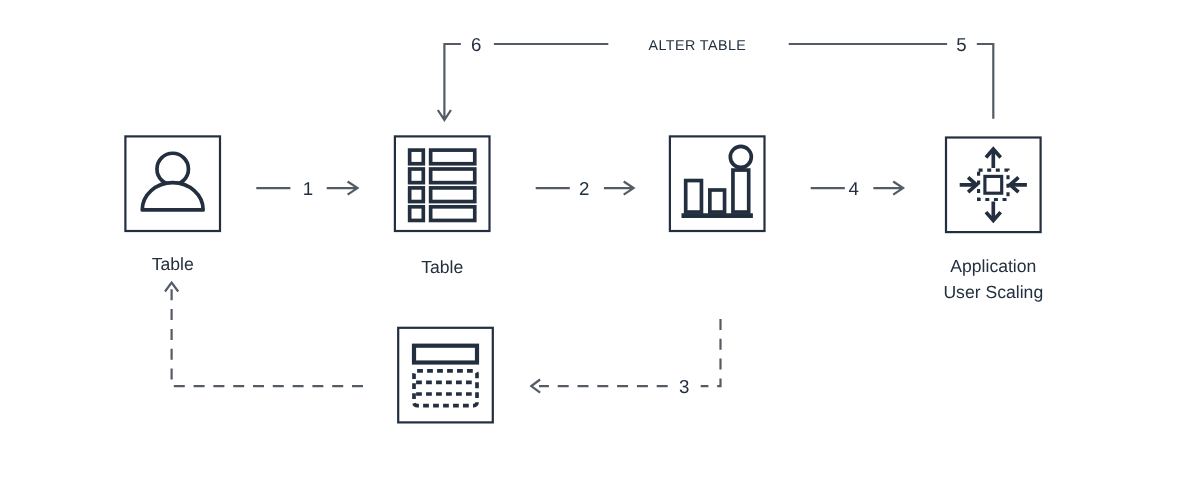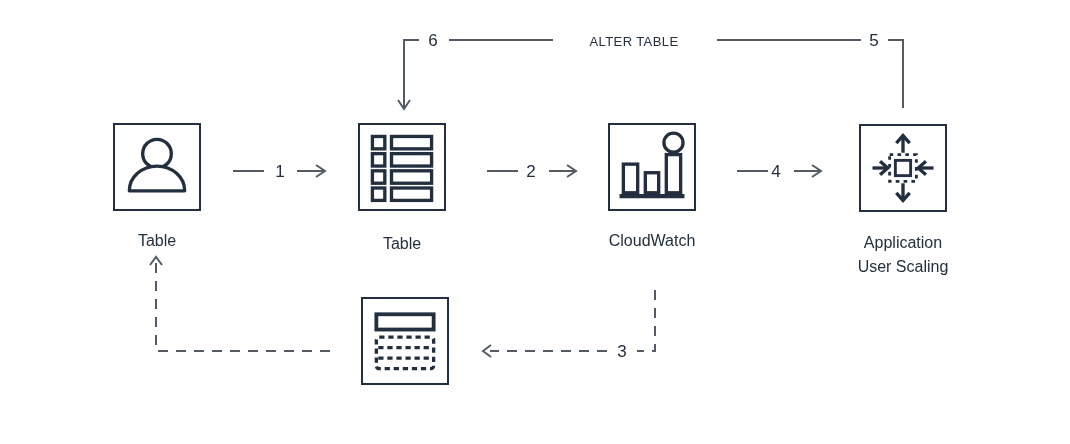--- a/index.html
+++ b/index.html
@@ -85,21 +85,20 @@
   <div class="node" style="left:608px; top:123px;">
     <svg class="icon" width="84" height="84" viewBox="0 0 88 88">
       <path d="M10 74.5 H78" stroke-width="4.5"></path>
       <rect x="14" y="41" width="15" height="30" stroke-width="3.5"></rect>
       <rect x="37" y="50" width="14" height="21" stroke-width="3.5"></rect>
       <rect x="59" y="31" width="15" height="40" stroke-width="3.5"></rect>
       <circle cx="66.5" cy="18.5" r="10" stroke-width="3.5" fill="#fff"></circle>
     </svg>
   </div>
   <div class="node-label" style="left:592px; top:229px; width:120px;">
-    <span class="lbl-line">CloudWatch</span>
   </div>
 
   <div class="node" style="left:859px; top:124px;">
     <svg class="icon" width="84" height="84" viewBox="0 0 88 88">
       <rect x="30" y="30" width="28" height="28" stroke-width="3" stroke-dasharray="3.8 4.4"></rect>
       <rect x="36" y="36" width="16" height="16" stroke-width="3" fill="#fff"></rect>
       <path d="M44 28 V12" stroke-width="3.5"></path>
       <path d="M37 18 L44 10 L51 18" stroke-width="3.5"></path>
       <path d="M44 60 V76" stroke-width="3.5"></path>
       <path d="M37 70 L44 78 L51 70" stroke-width="3.5"></path>

